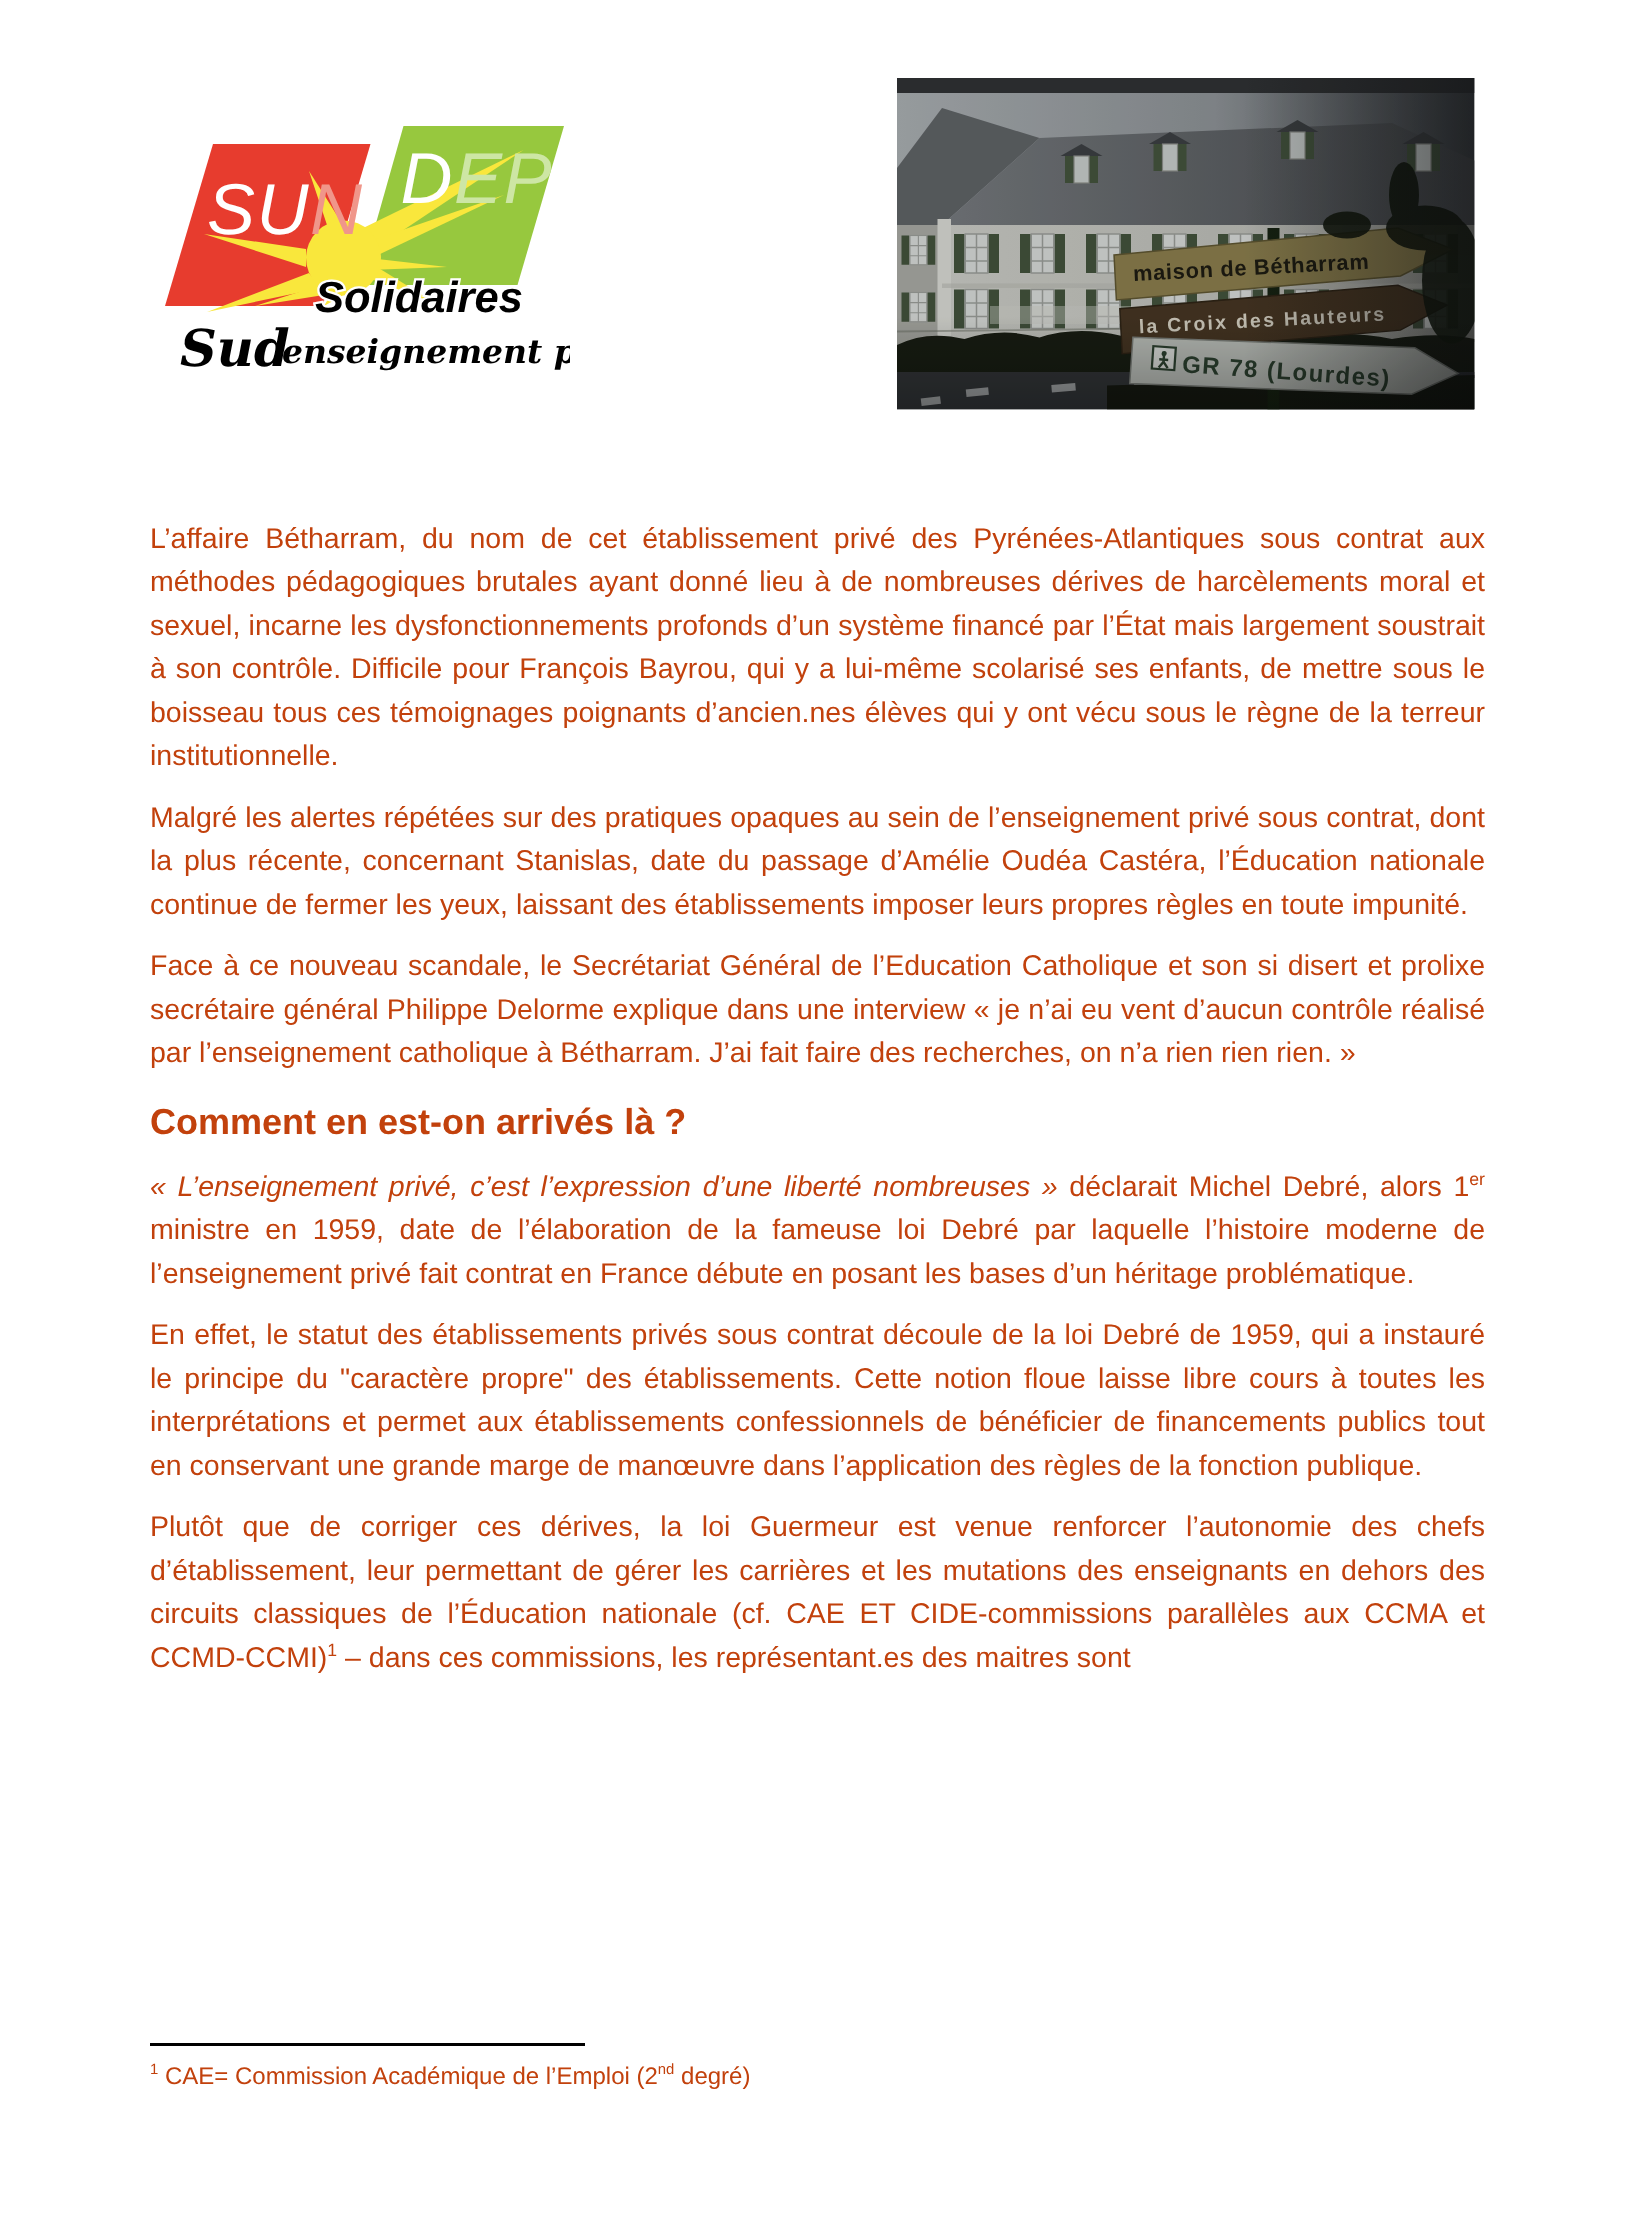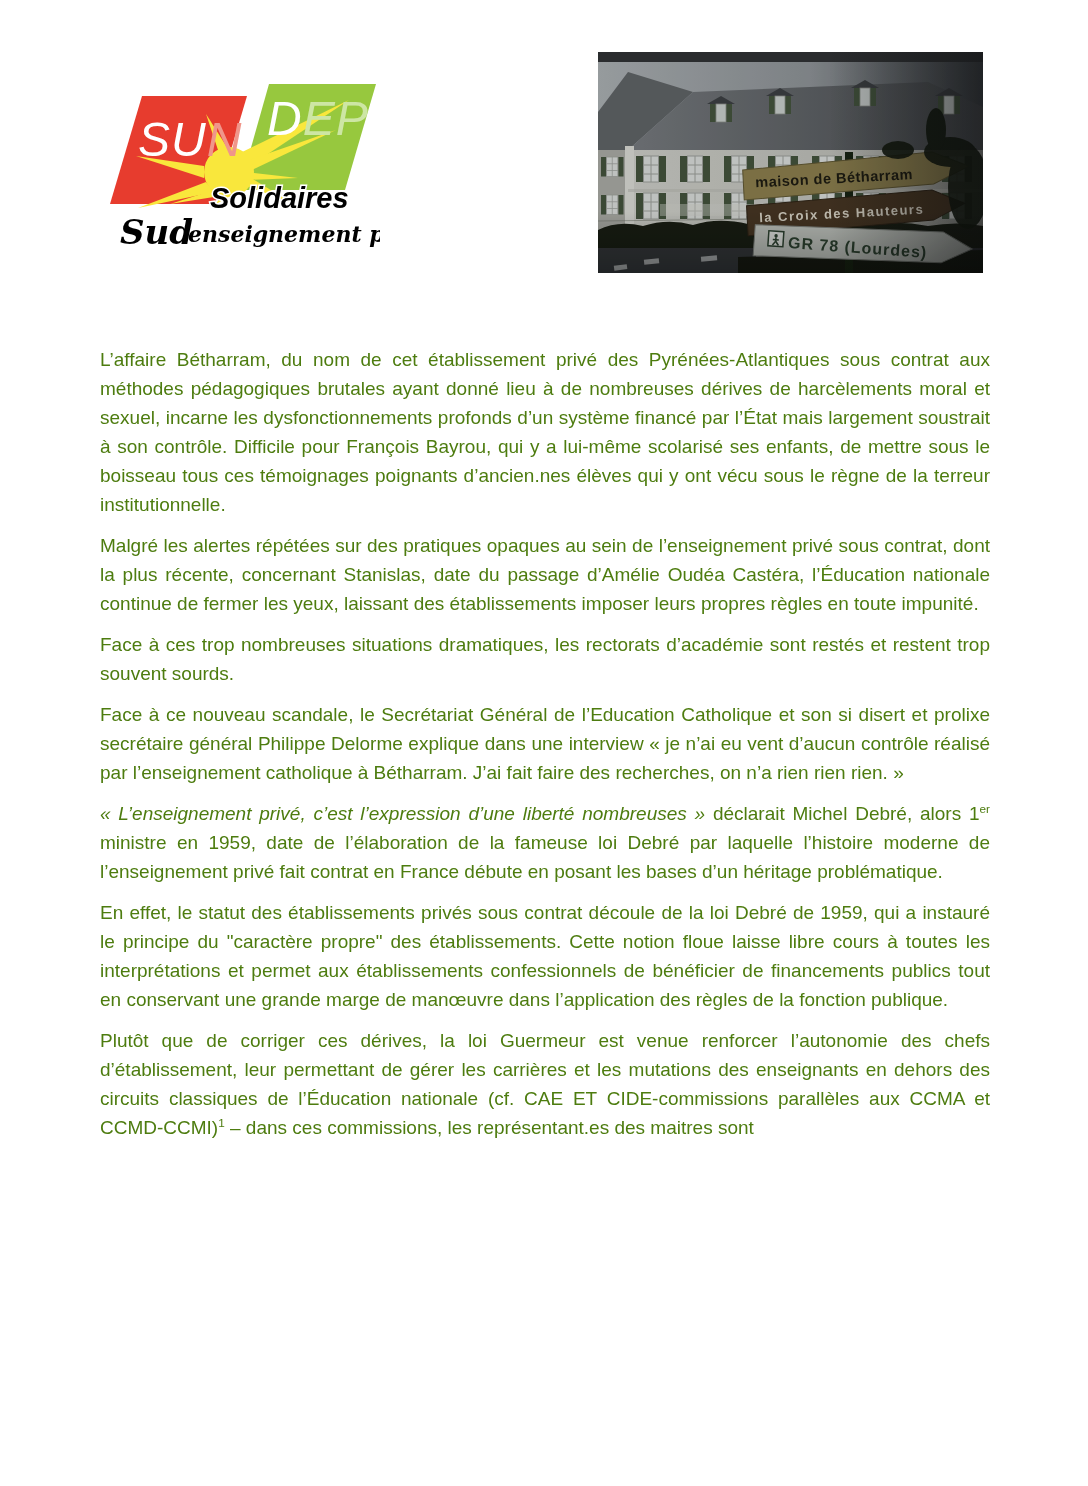--- a/index.html
+++ b/index.html
@@ -1,21 +1,21 @@
 <!DOCTYPE html>
 <html lang="fr"><head>
 <meta charset="utf-8">
 <style>
   html,body{margin:0;padding:0;background:#ffffff;}
   .page{
     position:relative;
     width:1088px;height:1486px;
     background:#ffffff;
     font-family:"Liberation Sans",sans-serif;
-    color:#4d7c0f;
+    color:#c2410c;
     overflow:hidden;
   }
   .logo{position:absolute;left:110px;top:80px;width:270px;height:175px;}
   .photo{position:absolute;left:598px;top:52px;width:385px;height:221px;}
   .content{position:absolute;left:100px;top:333px;width:890px;}
   .title{
     font-size:24px;font-weight:bold;line-height:30px;
     margin:0 0 66px 25px;letter-spacing:0;
   }
   .para{
@@ -187,25 +187,29 @@
     <rect x="0" y="0" width="385" height="221" fill="url(#vigB)"></rect>
     <rect x="0" y="0" width="385" height="221" fill="#14161a" opacity="0.12"></rect>
   </svg>
 
   <div class="content">
 
     <p class="para">L’affaire  Bétharram, du nom de cet établissement privé des Pyrénées-Atlantiques sous contrat aux méthodes pédagogiques brutales ayant donné lieu à de nombreuses dérives de harcèlements moral et sexuel, incarne les dysfonctionnements profonds d’un système financé par l’État mais largement soustrait à son contrôle. Difficile pour François Bayrou, qui y a lui-même scolarisé ses enfants, de mettre sous le boisseau tous ces témoignages poignants d’ancien.nes élèves qui y ont vécu sous le règne de la terreur institutionnelle.</p>
 
     <p class="para">Malgré les alertes répétées sur des pratiques opaques au sein de l’enseignement privé sous contrat, dont la plus récente, concernant Stanislas, date du passage d’Amélie Oudéa Castéra, l’Éducation nationale continue de fermer les yeux, laissant des établissements imposer leurs propres règles en toute impunité.</p>
 
-    <p class="para tight">Face à ces trop nombreuses situations dramatiques, les rectorats d’académie sont restés et restent trop souvent sourds.</p>
     <p class="para tight">Face à ce nouveau scandale, le Secrétariat Général de l’Education Catholique et son si disert et prolixe secrétaire général Philippe Delorme explique dans une interview « je n’ai eu vent d’aucun contrôle réalisé par l’enseignement catholique à Bétharram. J’ai fait faire des recherches, on n’a rien rien rien. »</p>
 
+    <h2 class="heading">Comment en est-on arrivés là ?</h2>
 
     <p class="para tight"><span class="italic">« L’enseignement privé, c’est l’expression d’une liberté nombreuses »</span><span> déclarait Michel Debré, alors 1</span><sup>er</sup><span> ministre en 1959, date de l’élaboration de la fameuse loi Debré par laquelle l’histoire moderne de l’enseignement privé fait contrat en France débute en posant les bases d’un héritage problématique.</span></p>
 
     <p class="para">En effet, le statut des établissements privés sous contrat découle de la loi Debré de 1959, qui a instauré le principe du "caractère propre" des établissements. Cette notion floue laisse libre cours à toutes les interprétations et permet aux établissements confessionnels de bénéficier de financements publics tout en conservant une grande marge de manœuvre dans l’application des règles de la fonction publique.</p>
 
     <p class="para tight"><span>Plutôt que de corriger ces dérives, la loi Guermeur est venue renforcer l’autonomie des chefs d’établissement, leur permettant de gérer les carrières et les mutations des enseignants en dehors des circuits classiques de l’Éducation nationale (cf. CAE ET CIDE-commissions parallèles aux CCMA et CCMD-CCMI)</span><sup>1</sup><span> – dans ces commissions, les représentant.es des maitres sont</span></p>
   </div>
 
+  <div class="footnote-block">
+    <div class="fn-rule"></div>
+    <p class="fn-text"><sup>1</sup><span> CAE= Commission Académique de l’Emploi (2</span><sup>nd</sup><span> degré)</span></p>
+  </div>
 
 </div>
 
 </body></html>

